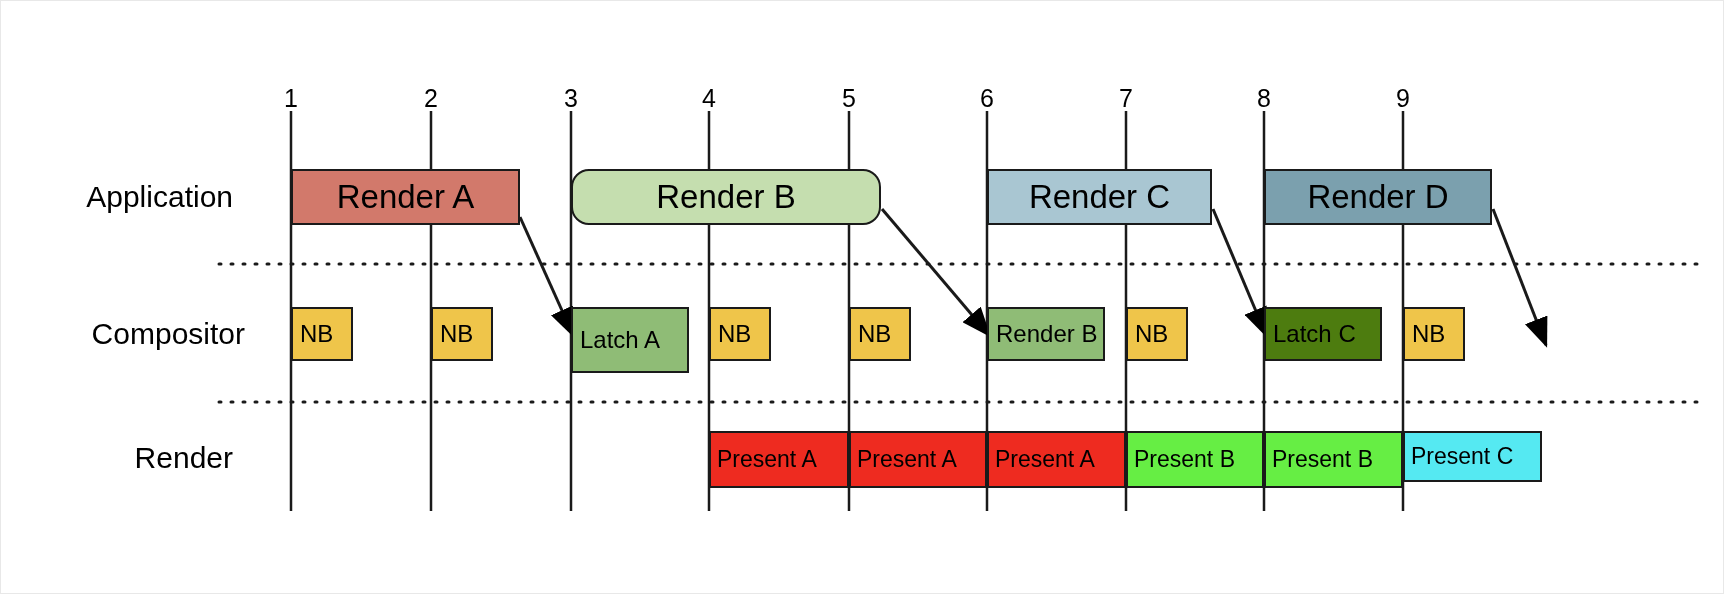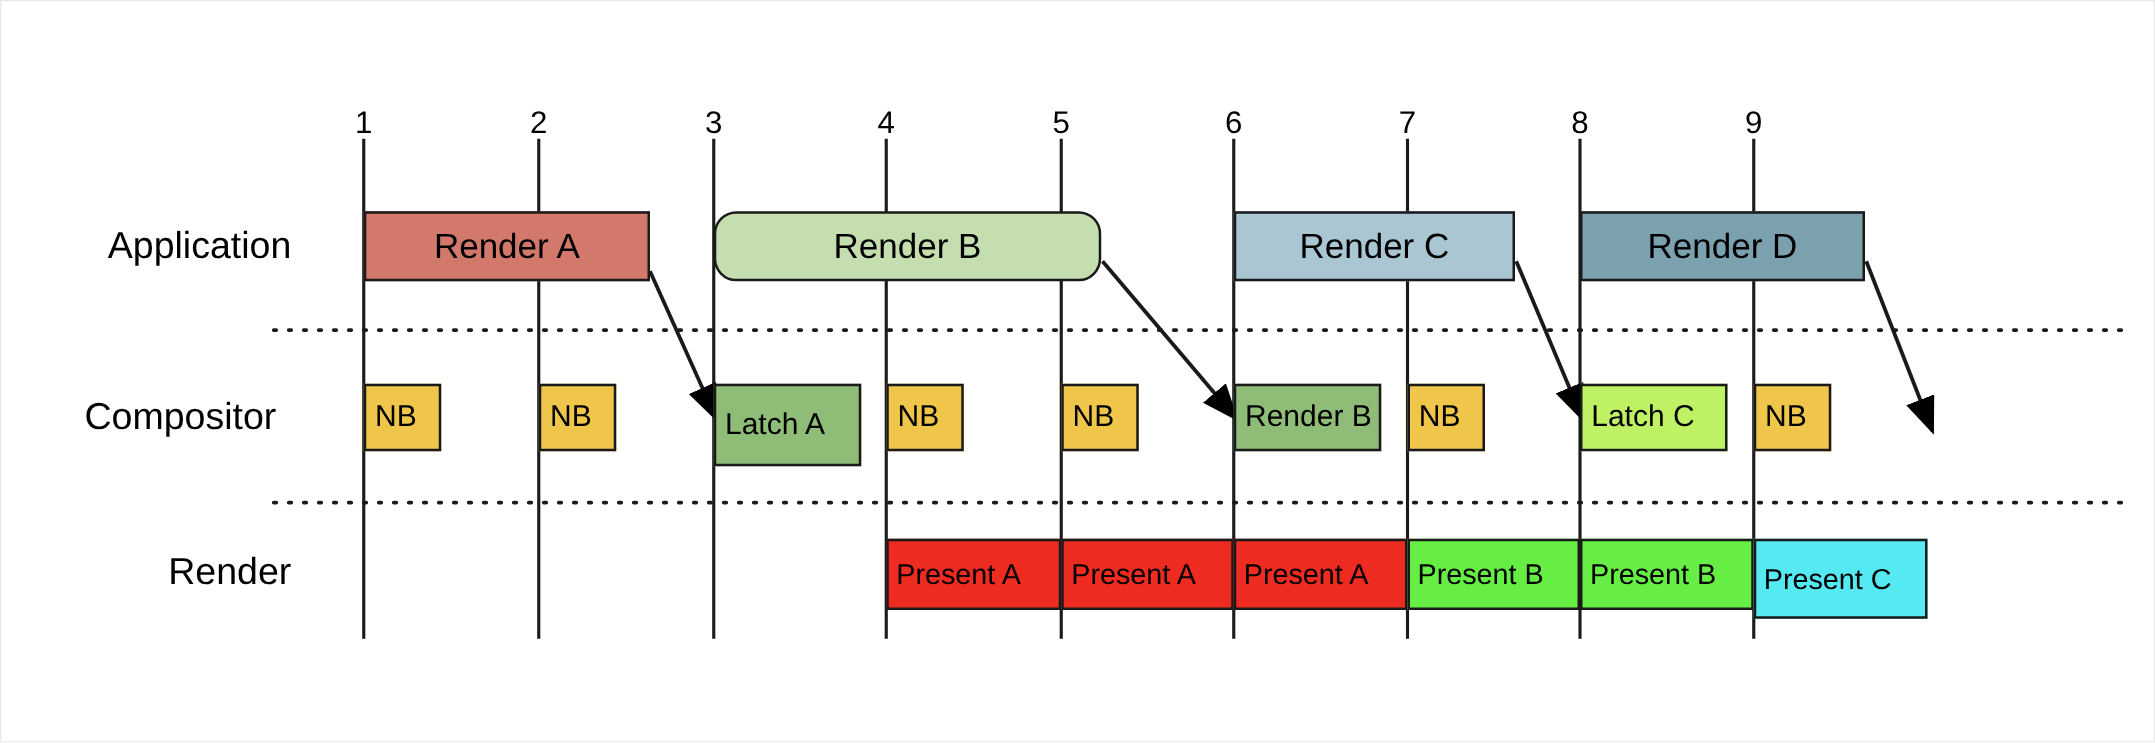--- a/index.html
+++ b/index.html
@@ -38,21 +38,21 @@
   .blk{
     position:absolute;
     box-sizing:border-box;
     border:2px solid #1a1a1a;
     display:flex;
     align-items:center;
     color:#000;
     overflow:hidden;
     white-space:nowrap;
   }
-  .blk.big{font-size:28px;justify-content:center;}
+  .blk.big{font-size:33px;justify-content:center;}
   .blk.small{font-size:24px;justify-content:flex-start;padding-left:7px;}
   .blk.tiny{font-size:23px;justify-content:flex-start;padding-left:6px;}
 </style>
 </head>
 <body>
 
 <div id="diagram">
 
   <svg id="canvas">
     <defs>
@@ -89,38 +89,38 @@
       <div class="tick-label" style="left: 570px; top: 85px;">3</div>
       <div class="tick-label" style="left: 708px; top: 85px;">4</div>
       <div class="tick-label" style="left: 848px; top: 85px;">5</div>
       <div class="tick-label" style="left: 986px; top: 85px;">6</div>
       <div class="tick-label" style="left: 1125px; top: 85px;">7</div>
       <div class="tick-label" style="left: 1263px; top: 85px;">8</div>
       <div class="tick-label" style="left: 1402px; top: 85px;">9</div>
     </div>
   <div id="row-labels">
       <div class="row-label" style="left: 232px; top: 196px;">Application</div>
-      <div class="row-label" style="left: 220px; top: 333px;">Compositor</div>
+      <div class="row-label" style="left: 244px; top: 333px;">Compositor</div>
       <div class="row-label" style="left: 232px; top: 457px;">Render</div>
     </div>
   <div id="blocks-layer">
       <div class="blk big" style="left: 290px; top: 168px; width: 229px; height: 56px; background: rgb(210, 121, 107);">Render A</div>
       <div class="blk big" style="left: 570px; top: 168px; width: 310px; height: 56px; background: rgb(197, 222, 175); border-radius: 18px;">Render B</div>
       <div class="blk big" style="left: 986px; top: 168px; width: 225px; height: 56px; background: rgb(169, 198, 210);">Render C</div>
       <div class="blk big" style="left: 1263px; top: 168px; width: 228px; height: 56px; background: rgb(123, 160, 174);">Render D</div>
       <div class="blk small" style="left: 290px; top: 306px; width: 62px; height: 54px; background: rgb(239, 197, 74);">NB</div>
       <div class="blk small" style="left: 430px; top: 306px; width: 62px; height: 54px; background: rgb(239, 197, 74);">NB</div>
       <div class="blk small" style="left: 570px; top: 306px; width: 118px; height: 66px; background: rgb(143, 188, 118);">Latch A</div>
       <div class="blk small" style="left: 708px; top: 306px; width: 62px; height: 54px; background: rgb(239, 197, 74);">NB</div>
       <div class="blk small" style="left: 848px; top: 306px; width: 62px; height: 54px; background: rgb(239, 197, 74);">NB</div>
       <div class="blk small" style="left: 986px; top: 306px; width: 118px; height: 54px; background: rgb(143, 188, 118);">Render B</div>
       <div class="blk small" style="left: 1125px; top: 306px; width: 62px; height: 54px; background: rgb(239, 197, 74);">NB</div>
-      <div class="blk small" style="left: 1263px; top: 306px; width: 118px; height: 54px; background: #bef264;">Latch C</div>
+      <div class="blk small" style="left: 1263px; top: 306px; width: 118px; height: 54px; background: #4d7c0f;">Latch C</div>
       <div class="blk small" style="left: 1402px; top: 306px; width: 62px; height: 54px; background: rgb(239, 197, 74);">NB</div>
       <div class="blk tiny" style="left: 708px; top: 430px; width: 140px; height: 57px; background: rgb(238, 43, 32);">Present A</div>
       <div class="blk tiny" style="left: 848px; top: 430px; width: 138px; height: 57px; background: rgb(238, 43, 32);">Present A</div>
       <div class="blk tiny" style="left: 986px; top: 430px; width: 139px; height: 57px; background: rgb(238, 43, 32);">Present A</div>
       <div class="blk tiny" style="left: 1125px; top: 430px; width: 138px; height: 57px; background: rgb(102, 238, 68);">Present B</div>
       <div class="blk tiny" style="left: 1263px; top: 430px; width: 139px; height: 57px; background: rgb(102, 238, 68);">Present B</div>
-      <div class="blk tiny" style="left: 1402px; top: 430px; width: 139px; height: 64px; background: rgb(85, 233, 242);">Present C</div>
+      <div class="blk tiny" style="left: 1402px; top: 430px; width: 139px; height: 51px; background: rgb(85, 233, 242);">Present C</div>
     </div>
 
 </div>
 
 </body></html>

